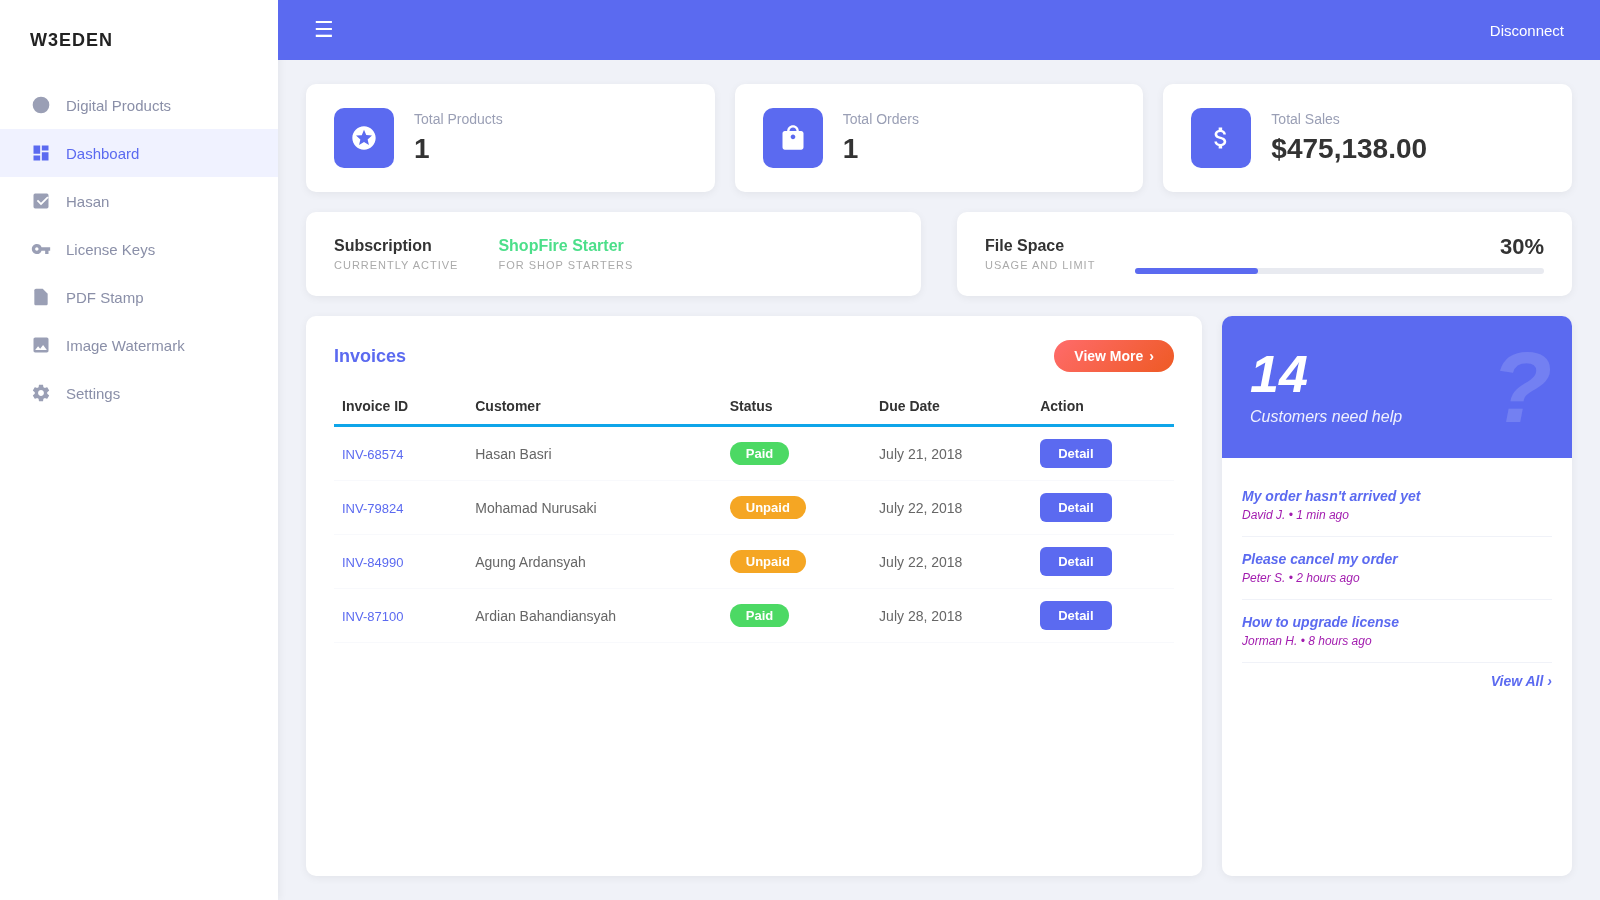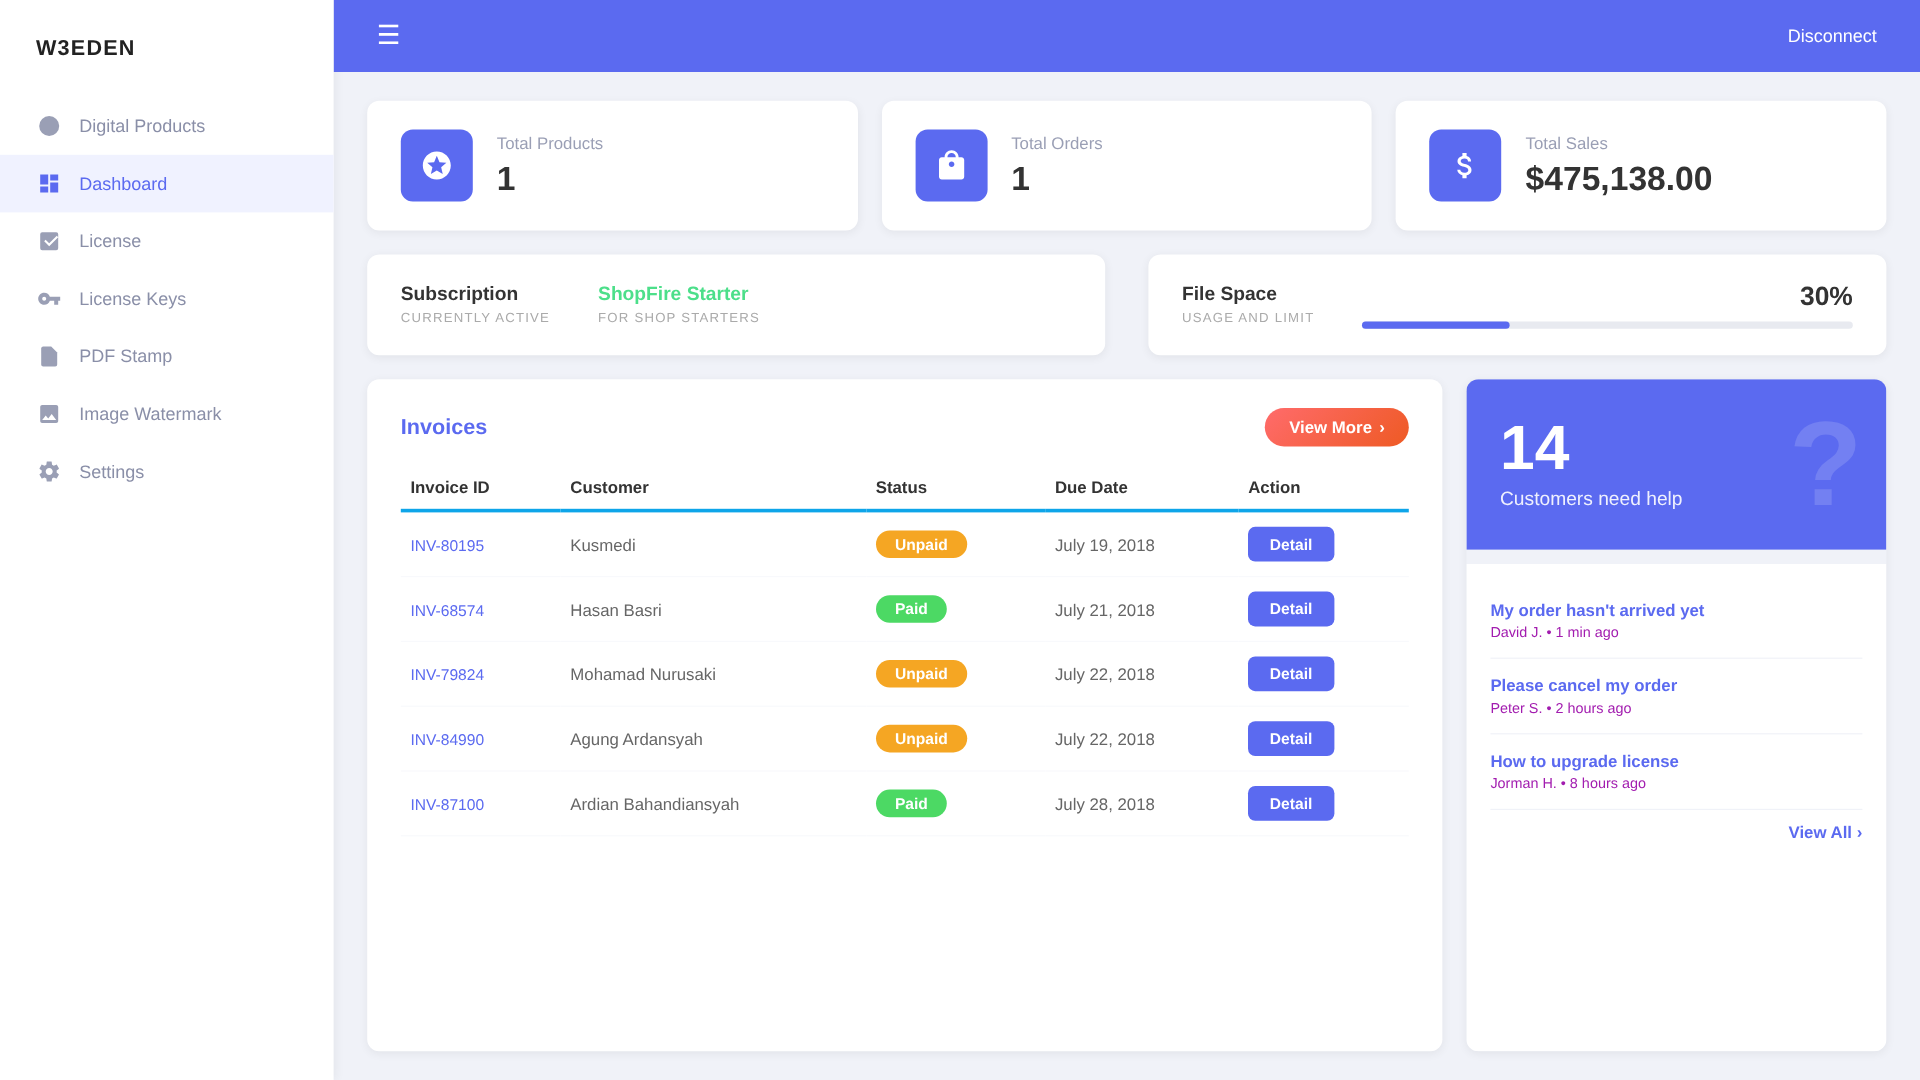--- a/index.html
+++ b/index.html
@@ -212,24 +212,25 @@
       font-size: 13px;
       font-weight: 600;
       cursor: pointer;
     }
 
     
     .right-panel {
       width: 350px;
       display: flex;
       flex-direction: column;
-      gap: 12px;
+      gap: 0;
       border-radius: 10px;
       overflow: hidden;
       box-shadow: 0 2px 8px rgba(0,0,0,0.06);
+      font-style: italic;
     }
     .customers-card {
       background: #5b6af0;
       padding: 32px 28px;
       position: relative;
       overflow: hidden;
     }
     .customers-count { font-size: 52px; font-weight: 800; color: #fff; line-height: 1; }
     .customers-label { font-size: 16px; color: rgba(255,255,255,0.9); margin-top: 8px; font-weight: 500; }
     .question-mark {
@@ -294,21 +295,21 @@
     </span>
     <span>Dashboard</span>
   </div>
 
   <div class="sidebar-item">
     <span class="icon">
       <svg viewBox="0 0 24 24" width="20" height="20" fill="#9a9fb5">
           <path d="M19 3H5a2 2 0 00-2 2v14a2 2 0 002 2h14a2 2 0 002-2V5a2 2 0 00-2-2zm-7 14l-5-5 1.41-1.41L12 14.17l7.59-7.59L21 8l-9 9z"></path>
         </svg>
     </span>
-    <span>License</span>
+    <span>Hasan</span>
   </div>
 
   <div class="sidebar-item">
     <span class="icon">
       <svg viewBox="0 0 24 24" width="20" height="20" fill="#9a9fb5">
           <path d="M12.65 10A5.99 5.99 0 007 6c-3.31 0-6 2.69-6 6s2.69 6 6 6a5.99 5.99 0 005.65-4H17v4h4v-4h2v-4H12.65zM7 14c-1.1 0-2-.9-2-2s.9-2 2-2 2 .9 2 2-.9 2-2 2z"></path>
         </svg>
     </span>
     <span>License Keys</span>
   </div>
@@ -430,27 +431,20 @@
           <thead>
             <tr>
               <th>Invoice ID</th>
               <th>Customer</th>
               <th>Status</th>
               <th>Due Date</th>
               <th>Action</th>
             </tr>
           </thead>
           <tbody id="invoice-tbody">
-          <tr>
-      <td><span class="invoice-id">INV-80195</span></td>
-      <td>Kusmedi</td>
-      <td><span class="status-badge status-unpaid">Unpaid</span></td>
-      <td>July 19, 2018</td>
-      <td><button class="detail-btn">Detail</button></td>
-    </tr>
               <tr>
       <td><span class="invoice-id">INV-68574</span></td>
       <td>Hasan Basri</td>
       <td><span class="status-badge status-paid">Paid</span></td>
       <td>July 21, 2018</td>
       <td><button class="detail-btn">Detail</button></td>
     </tr>
               <tr>
       <td><span class="invoice-id">INV-79824</span></td>
       <td>Mohamad Nurusaki</td>

